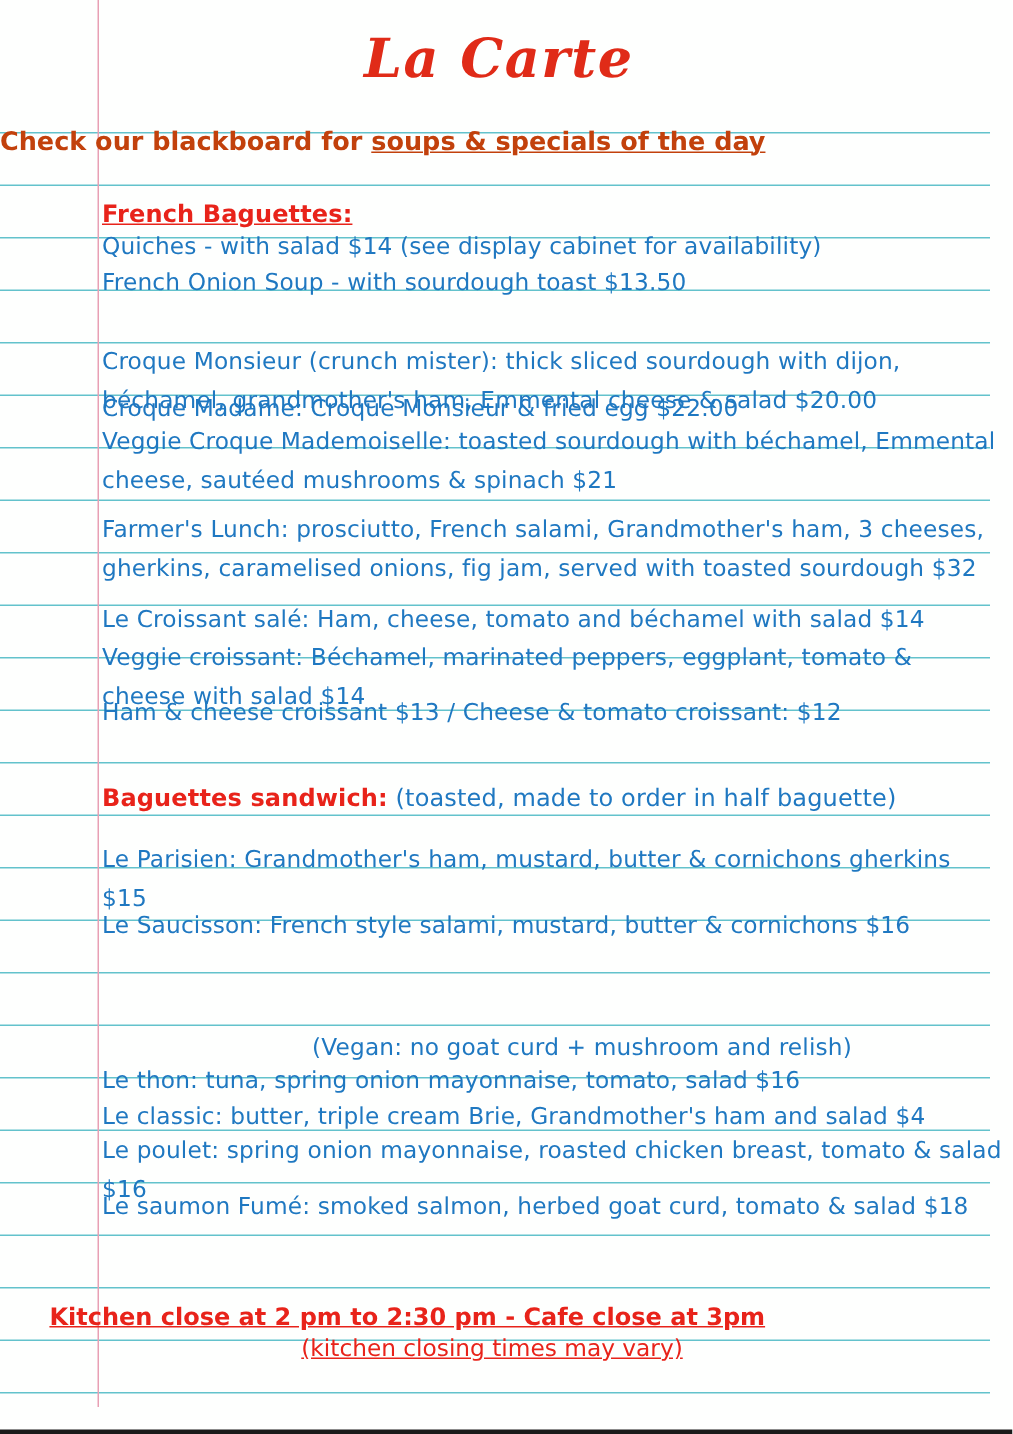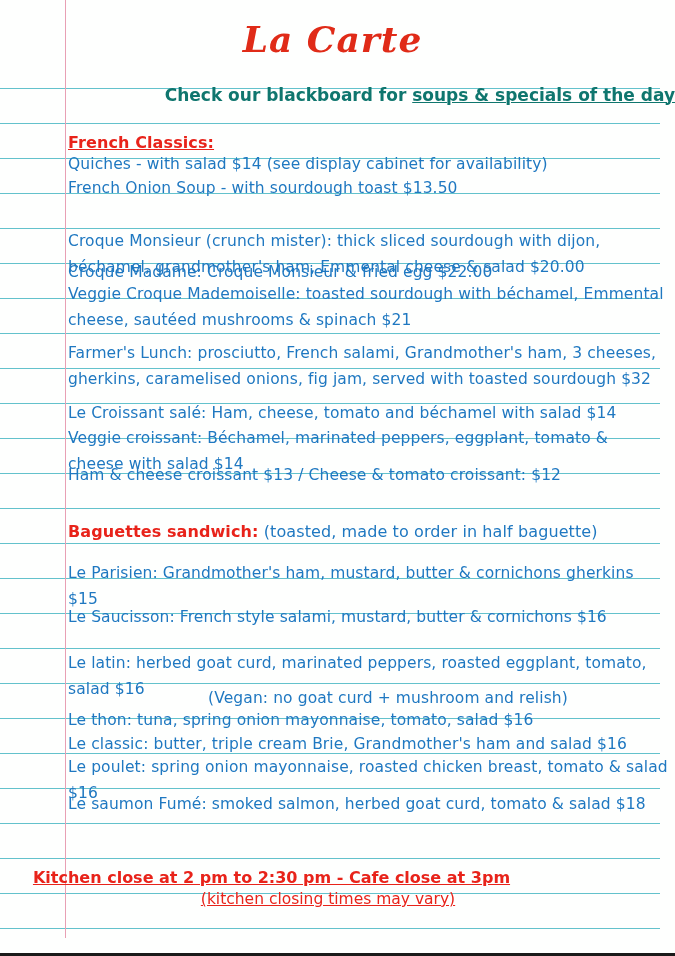--- a/index.html
+++ b/index.html
@@ -81,24 +81,24 @@
     font-size: 36px;
     color: #e02b18;
     letter-spacing: 1px;
   }
 
   .t-sub {
     position: absolute;
     left: 0;
     top: 85px;
     width: 675px;
-    text-align: right;
+    text-align: left;
     font-size: 17px;
     font-weight: bold;
-    color: #0f766e;
+    color: #c2410c;
   }
   .t-sub .u { text-decoration: underline; text-decoration-thickness: 1px; }
 
   .heading {
     font-size: 16px;
     font-weight: bold;
     color: #e8231a;
   }
   .heading .u { text-decoration: underline; }
 
@@ -169,45 +169,44 @@
 
   <div id="content">
 
     <div class="t-title">La Carte</div>
 
     <div class="t-sub">
       <span>Check our blackboard for </span><span class="u">soups &amp; specials of the day</span>
     </div>
 
     <div class="blk heading" style="top:130px;">
-      <span class="u">French Classics:</span>
+      <span class="u">French Baguettes:</span>
     </div>
     <div class="blk item" style="top:151px;">Quiches - with salad $14 (see display cabinet for availability)</div>
     <div class="blk item" style="top:175px;">French Onion Soup - with sourdough toast $13.50</div>
 
     <div class="blk item" style="top:228px;">Croque Monsieur (crunch mister): thick sliced sourdough with dijon, béchamel, grandmother's ham, Emmental cheese &amp; salad $20.00</div>
     <div class="blk item" style="top:259px;">Croque Madame: Croque Monsieur &amp; fried egg $22.00</div>
     <div class="blk item" style="top:281px;">Veggie  Croque  Mademoiselle: toasted sourdough with béchamel, Emmental cheese, sautéed mushrooms &amp; spinach $21</div>
 
     <div class="blk item" style="top:340px;">Farmer's Lunch: prosciutto, French salami, Grandmother's ham, 3 cheeses, gherkins, caramelised onions, fig jam, served with toasted sourdough $32</div>
 
     <div class="blk item" style="top:400px;">Le Croissant salé: Ham, cheese, tomato and béchamel with salad $14</div>
     <div class="blk item" style="top:425px;">Veggie croissant: Béchamel, marinated peppers, eggplant, tomato &amp; cheese with salad $14</div>
     <div class="blk item" style="top:462px;">Ham &amp; cheese croissant $13 / Cheese &amp; tomato croissant: $12</div>
 
     <div class="blk" style="top:519px; font-size:16px;">
       <span class="red" style="font-weight:bold;">Baguettes sandwich:</span><span class="blue"> (toasted, made to order in half baguette)</span>
     </div>
 
     <div class="blk item" style="top:560px;">Le Parisien: Grandmother's ham, mustard, butter &amp; cornichons gherkins $15</div>
     <div class="blk item" style="top:604px;">Le Saucisson: French style salami, mustard, butter &amp; cornichons $16</div>
-    <div class="blk item" style="top:650px;">Le latin: herbed goat curd, marinated peppers, roasted eggplant, tomato, salad $16</div>
     <div class="blk item indent-center" style="top:685px;">(Vegan: no goat curd + mushroom and relish)</div>
     <div class="blk item" style="top:707px;">Le thon: tuna, spring onion mayonnaise, tomato, salad $16</div>
-    <div class="blk item" style="top:731px;">Le classic: butter, triple cream Brie, Grandmother's ham and salad $16</div>
+    <div class="blk item" style="top:731px;">Le classic: butter, triple cream Brie, Grandmother's ham and salad $4</div>
     <div class="blk item" style="top:754px;">Le poulet: spring onion mayonnaise, roasted chicken breast, tomato &amp; salad $16</div>
     <div class="blk item" style="top:791px;">Le saumon Fumé: smoked salmon, herbed goat curd, tomato &amp; salad $18</div>
 
     <div class="footer-blk" style="top:868px;">
       <span class="u">Kitchen close at 2 pm to 2:30 pm - Cafe close at 3pm</span>
     </div>
     <div class="footer-sub" style="top:890px;">(kitchen closing times may vary)</div>
 
   </div>
 </div>

